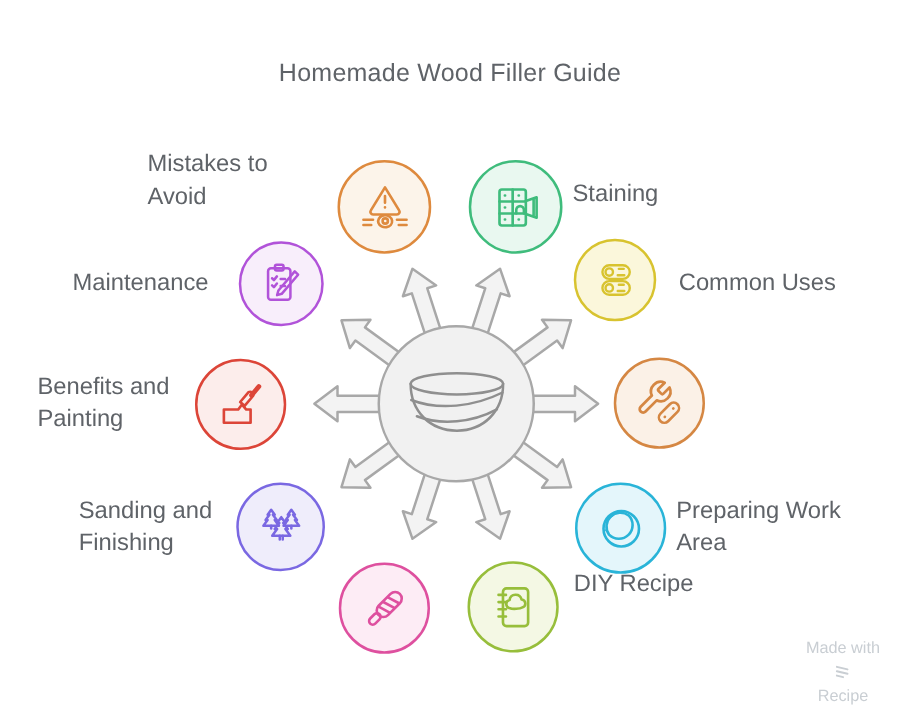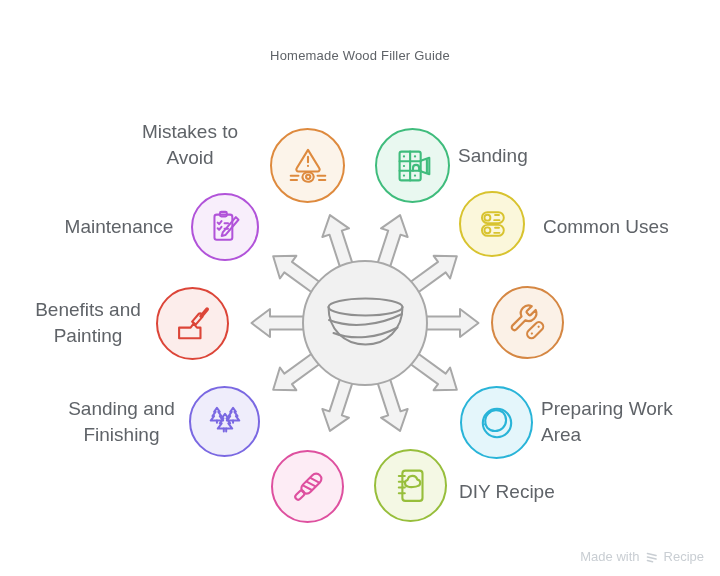--- a/index.html
+++ b/index.html
@@ -1,31 +1,31 @@
 <!DOCTYPE html>
 <html><head>
 <meta charset="utf-8">
 <style>
   html,body{margin:0;padding:0;background:#fff;}
   .canvas{position:relative;width:720px;height:576px;background:#ffffff;overflow:hidden;
           font-family:"Liberation Sans",sans-serif;}
   .title{position:absolute;left:0;right:0;top:48px;text-align:center;
-         font-size:13px;color:#5f6368;letter-spacing:.2px;}
+         font-size:20px;color:#5f6368;letter-spacing:.2px;}
   .lbl{position:absolute;font-size:19px;line-height:26px;color:#5f6368;}
-  .r{text-align:center;}
+  .r{text-align:left;}
   .node{position:absolute;border:2px solid #999;border-radius:50%;box-sizing:border-box;
         display:flex;align-items:center;justify-content:center;}
   .node svg{display:block;}
   .icon-stroke{fill:none;stroke:currentColor;stroke-width:2.2;stroke-linecap:round;stroke-linejoin:round;}
   #hub{position:absolute;left:245px;top:203px;}
   #hub-arrows path{fill:#f3f3f3;stroke:#a8a8a8;stroke-width:2;stroke-linejoin:round;}
   .hub-circle{fill:#f1f1f1;stroke:#a8a8a8;stroke-width:2;}
   .bowl{fill:none;stroke:#8f8f8f;stroke-width:2;stroke-linecap:round;}
   .wm{position:absolute;right:16px;bottom:12px;display:flex;align-items:center;gap:5px;
-      font-size:13px;color:#c9ced3;cursor:pointer;}
+      font-size:13px;color:#c9ced3;cursor:pointer;flex-direction:column;}
   .wm svg{display:block;}
 </style>
 </head>
 <body>
 
 <div class="canvas">
 
   <div class="title">Homemade Wood Filler Guide</div>
 
   <svg id="hub" width="240" height="240" viewBox="-120 -120 240 240">
@@ -142,24 +142,24 @@
     <svg width="44" height="44" viewBox="0 0 48 48" class="icon-stroke">
       <rect x="12.5" y="10.5" width="19.5" height="27.5" rx="2.5"></rect>
       <rect x="18.5" y="7.5" width="7.5" height="5" rx="1.5"></rect>
       <path d="M16 19.2 l1.6 1.6 2.6 -3.2 M16 25.4 l1.6 1.6 2.6 -3.2"></path>
       <path d="M23.5 19.8 h3.8 M23.5 26 h3.8"></path>
       <path d="M35.8 13.2 l2.9 2.9 L24.4 32.8 l-4 1.1 1.1 -4 Z"></path>
     </svg>
   </div>
 
   <div class="lbl r" style="left:118px;top:119px;width:144px">Mistakes to Avoid</div>
-  <div class="lbl" style="left:458px;top:143px;width:120px">Sanding</div>
+  <div class="lbl" style="left:458px;top:143px;width:120px">Staining</div>
   <div class="lbl" style="left:543px;top:214px;width:160px">Common Uses</div>
   <div class="lbl" style="left:541px;top:396px;width:150px">Preparing Work Area</div>
-  <div class="lbl" style="left:459px;top:479px;width:140px">DIY Recipe</div>
+  <div class="lbl" style="left:459px;top:455px;width:140px">DIY Recipe</div>
   <div class="lbl r" style="left:63px;top:396px;width:117px">Sanding and Finishing</div>
   <div class="lbl r" style="left:30px;top:297px;width:116px">Benefits and Painting</div>
   <div class="lbl r" style="left:58px;top:214px;width:122px">Maintenance</div>
 
   <div class="wm">
     <span>Made with</span>
     <svg width="14" height="14" viewBox="0 0 14 14" fill="none" stroke="#c9ced3" stroke-width="1.6" stroke-linecap="round">
       <path d="M2.5 3.5 L11 5.5 M2.5 7 L11 9 M2.5 10.5 L7.5 11.7"></path>
     </svg>
     <span>Recipe</span>

